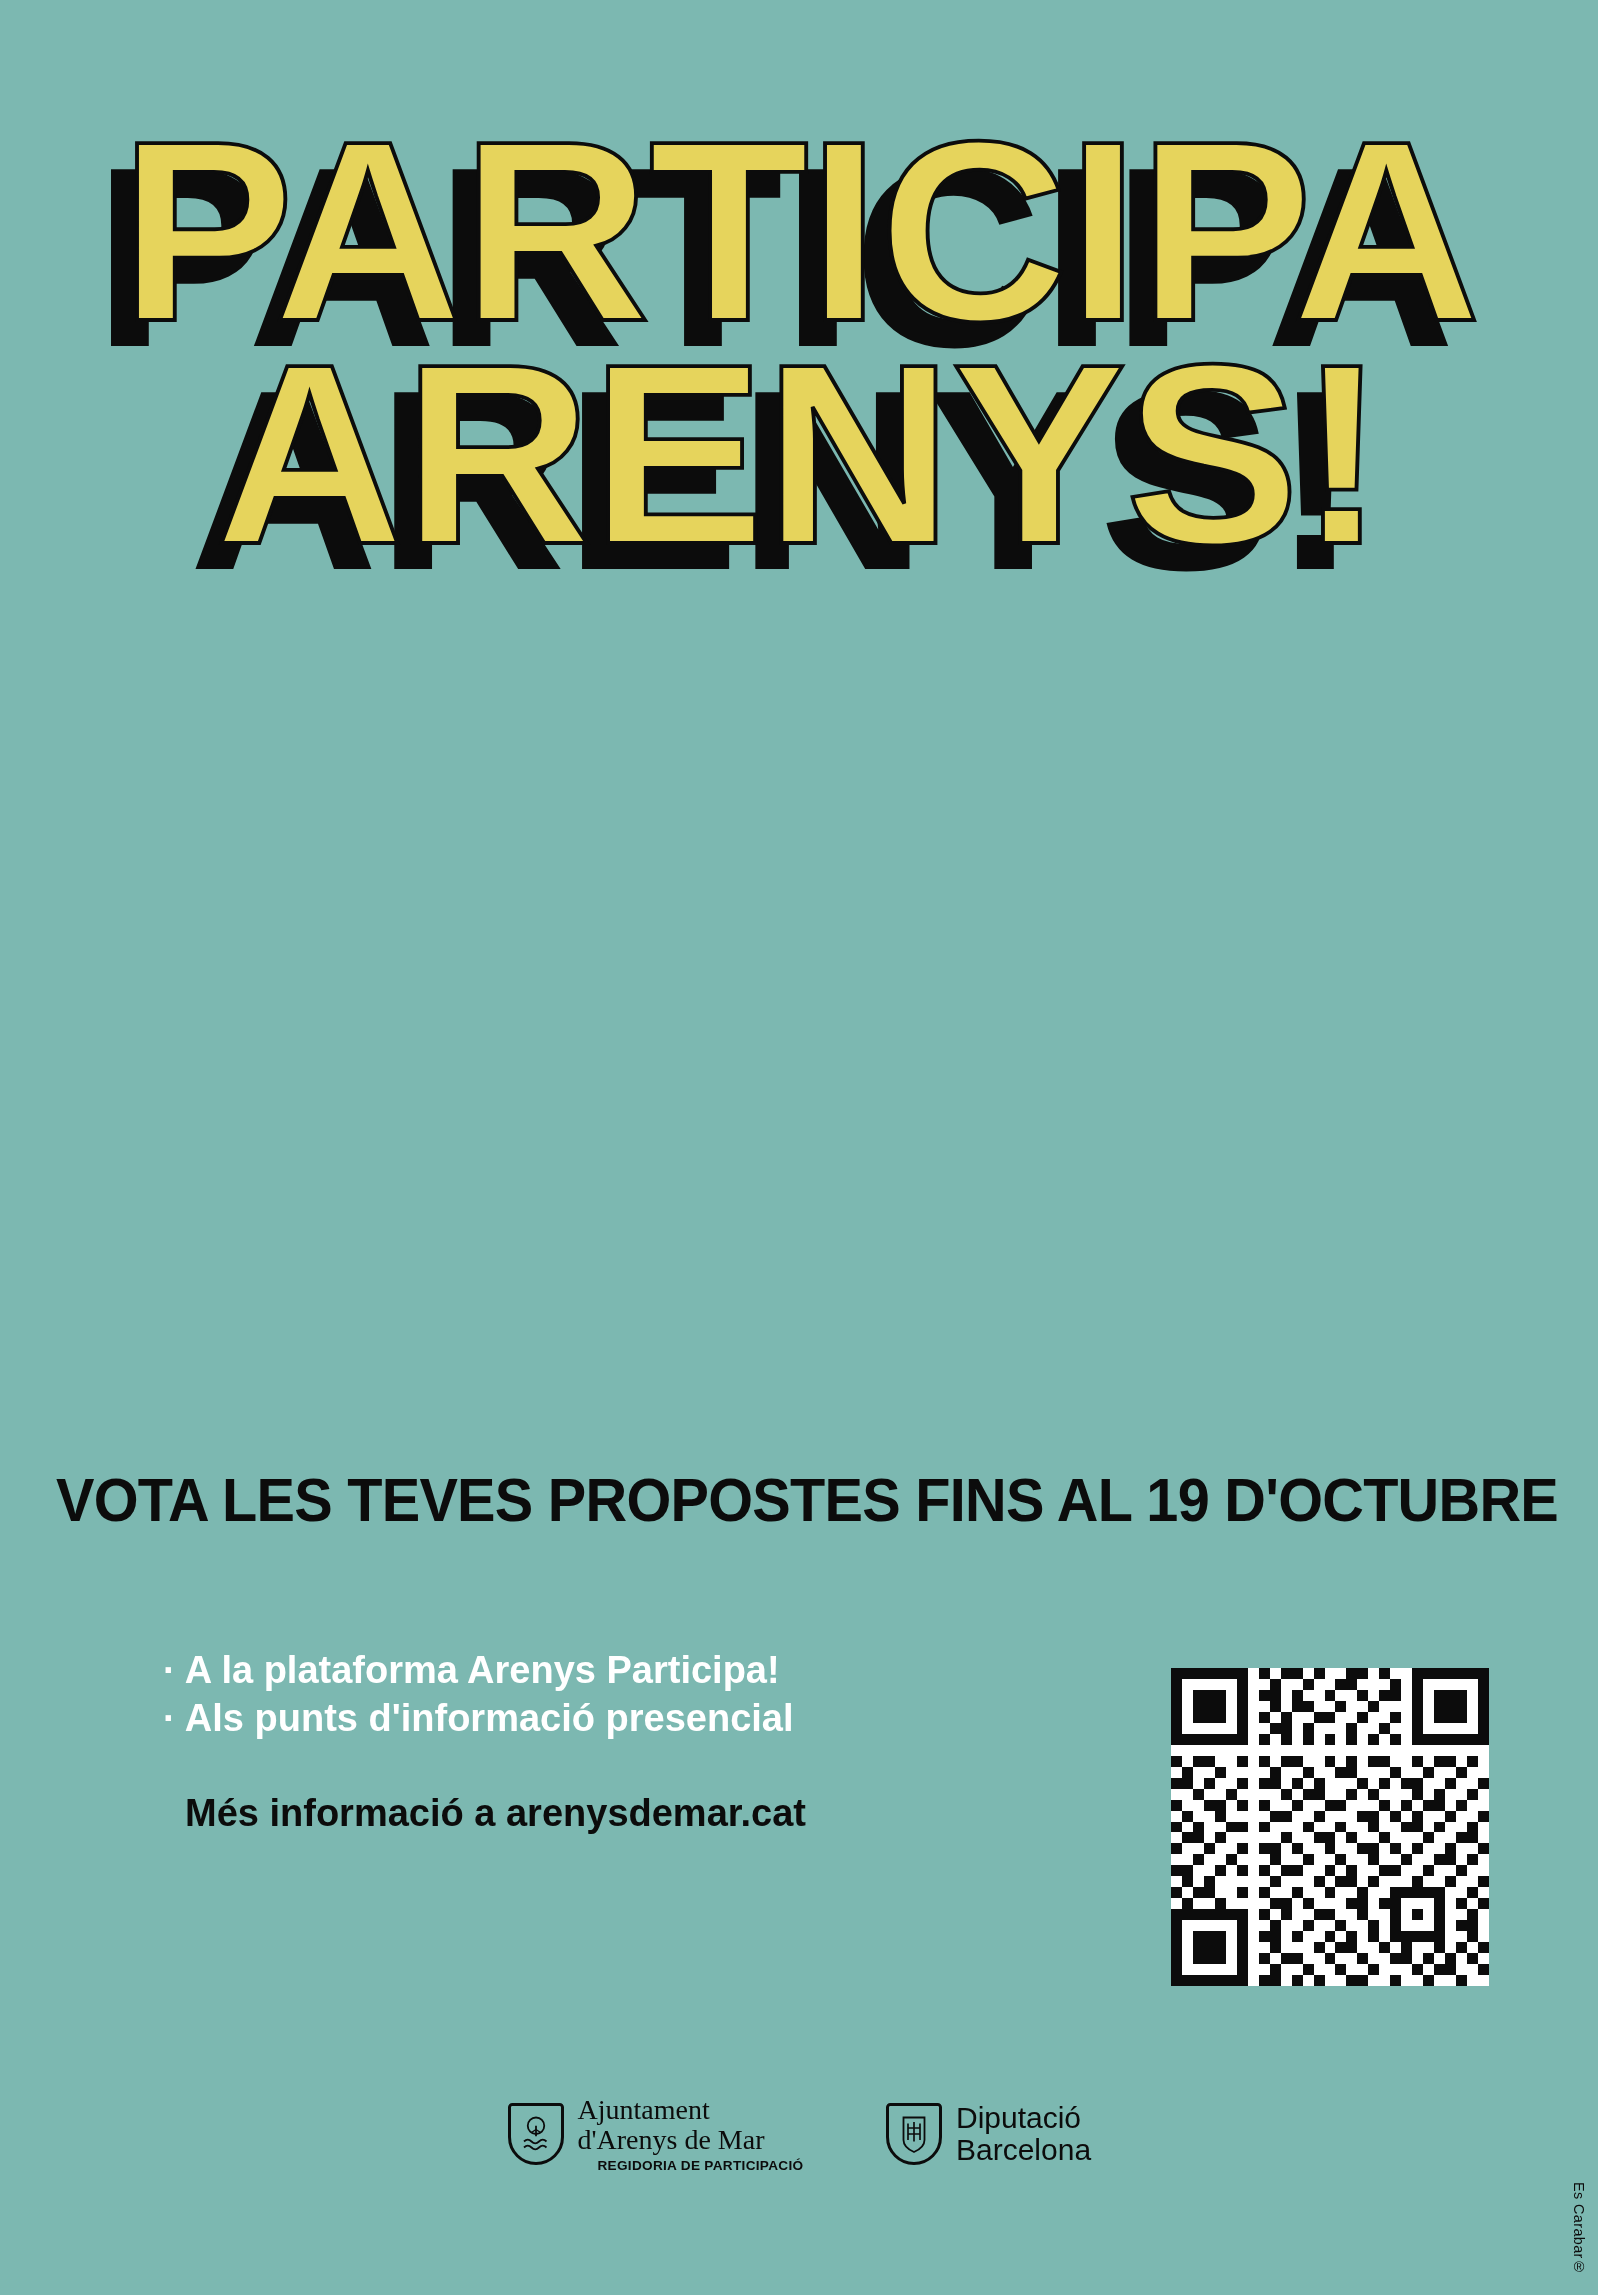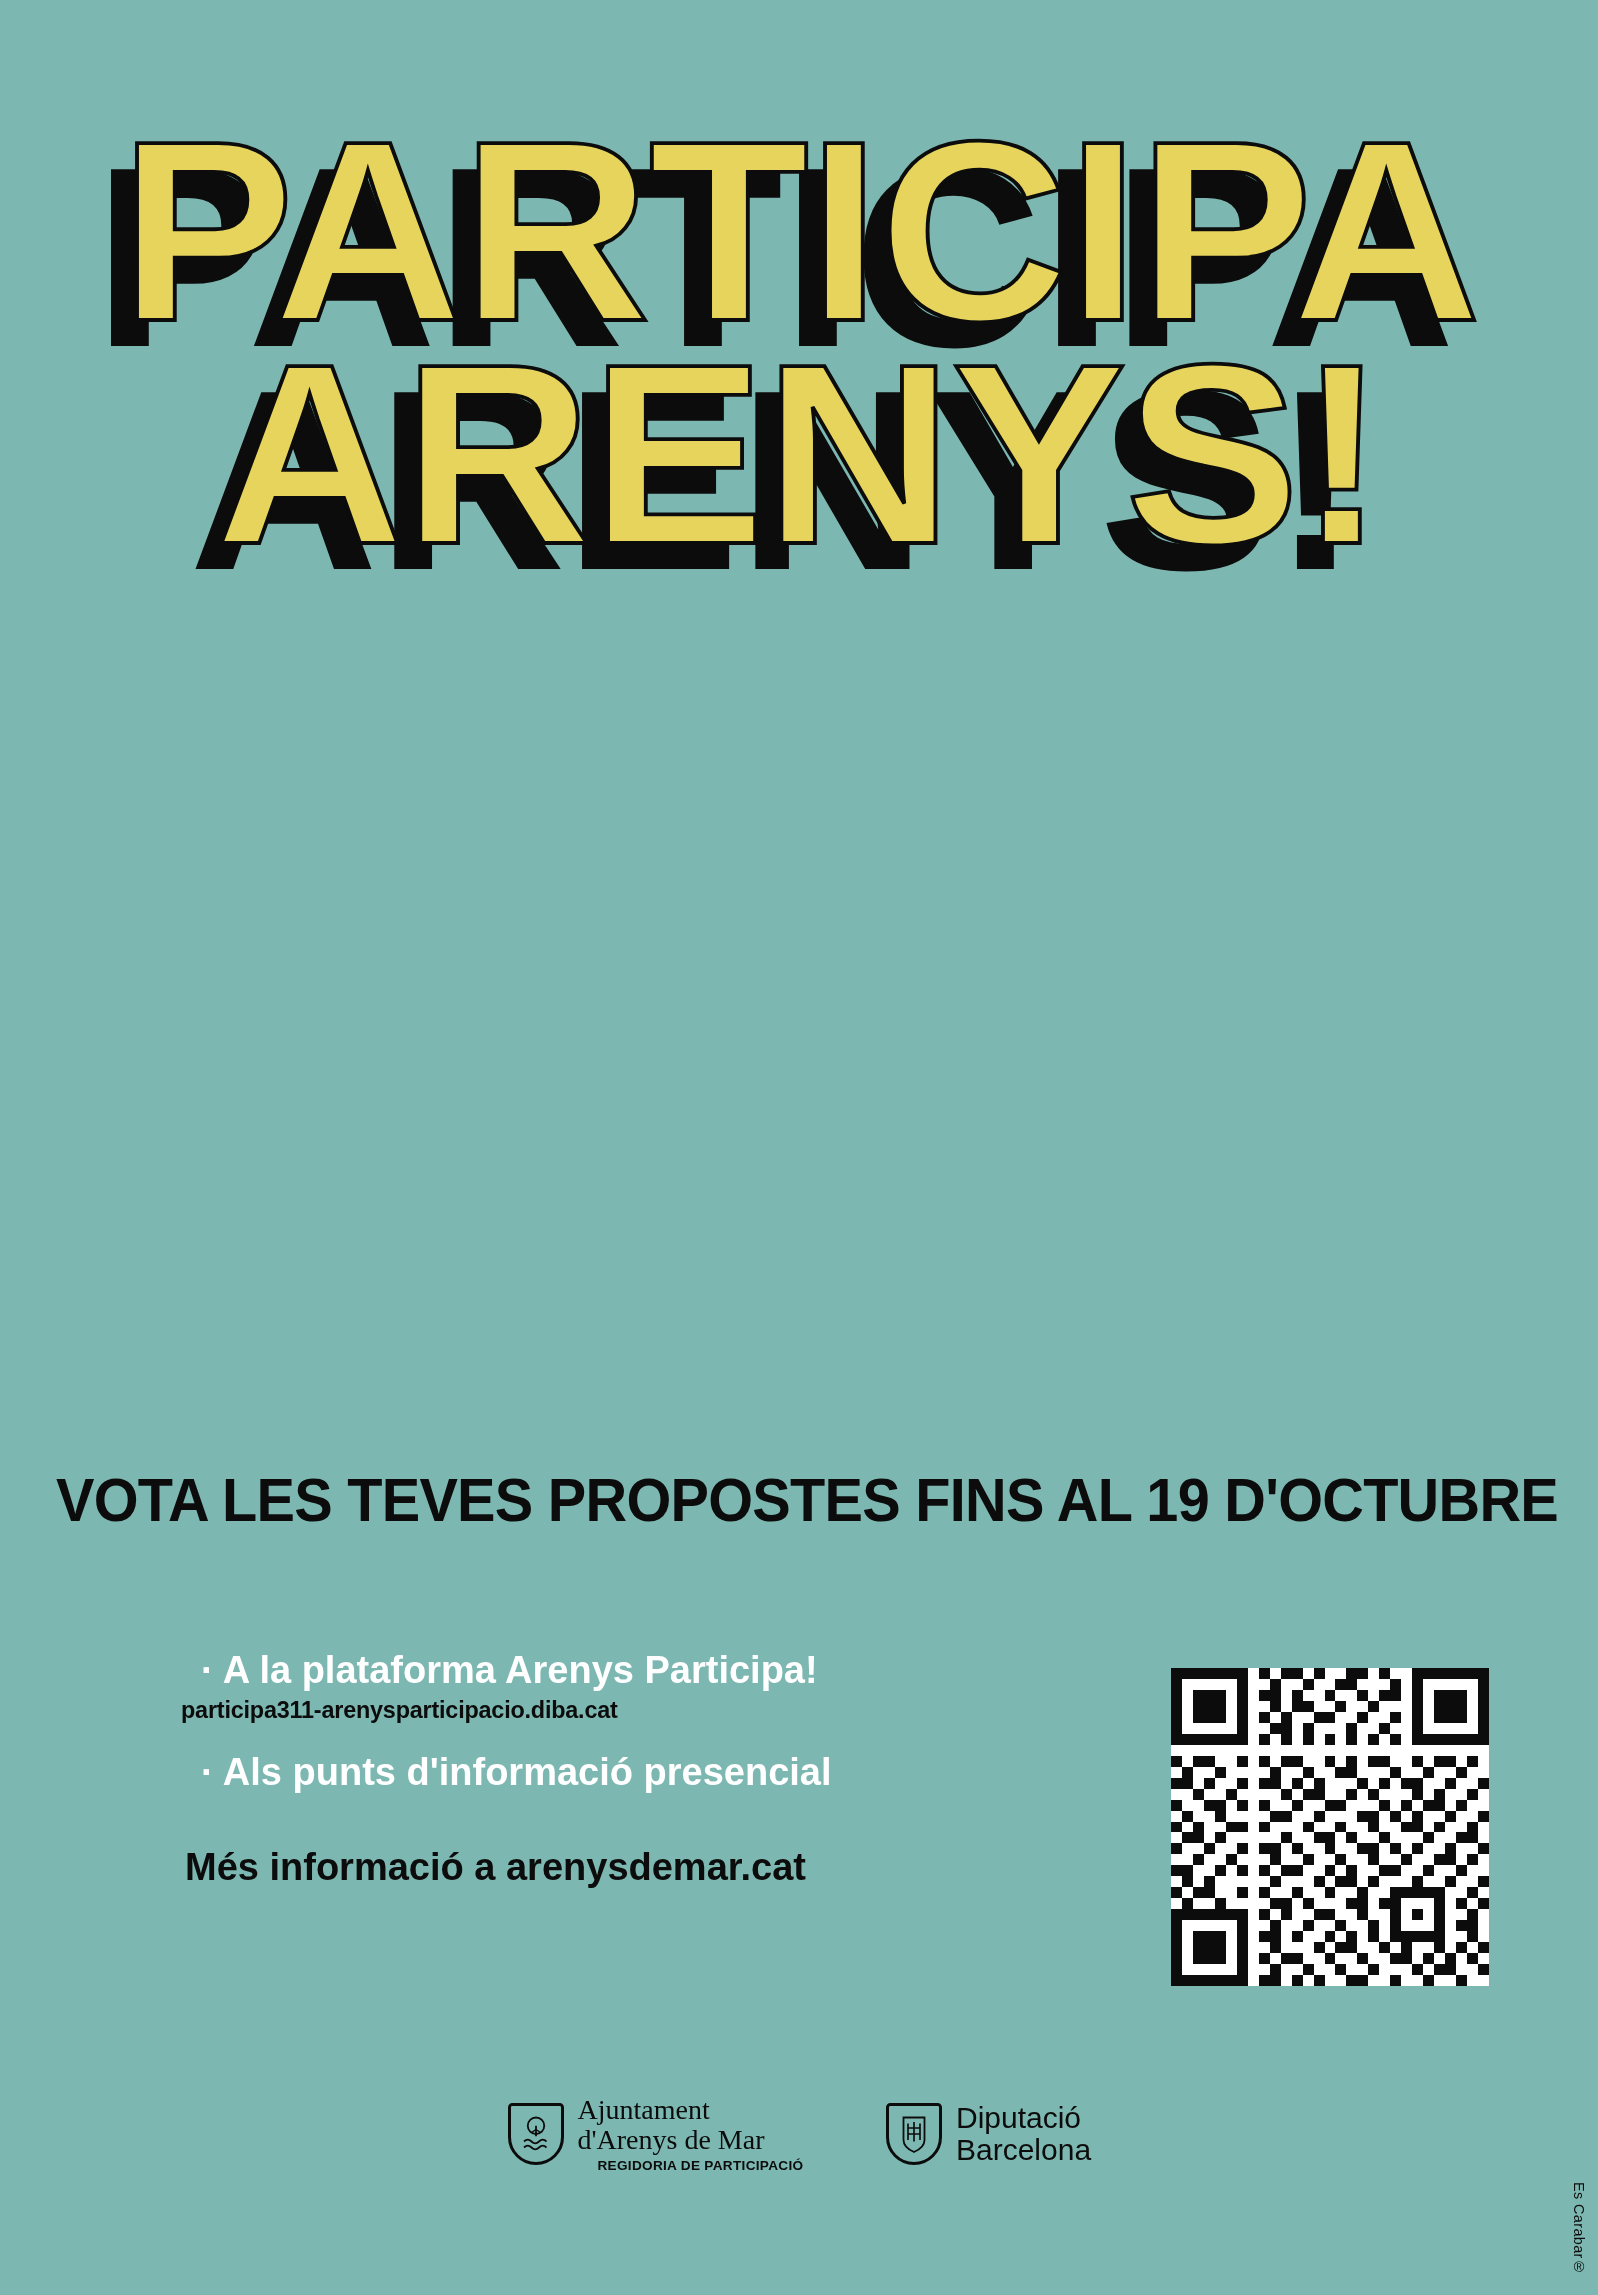--- a/index.html
+++ b/index.html
@@ -96,21 +96,20 @@
     left: 163px;
     top: 1649px;
     width: 945px;
     color: #ffffff;
   }
   .bullet {
     font-size: 38px;
     font-weight: bold;
     line-height: 1.15;
     margin-bottom: 4.5px;
-    margin-left: 38px;
   }
   .url {
     color: #0c0c0c;
     font-weight: bold;
     font-size: 23.4px;
     margin: 3px 0 27px 18px;
     letter-spacing: -0.2px;
   }
   .more-info {
     color: #0c0c0c;
@@ -207,21 +206,20 @@
       <span class="shadow">ARENYS!</span>
       <span class="front">ARENYS!</span>
     </div>
   </div>
 
 
   <div class="vote-banner">VOTA LES TEVES PROPOSTES FINS AL 19 D'OCTUBRE</div>
 
   <div class="info">
     <div class="bullet">· A la plataforma Arenys Participa!</div>
-    <div class="url">participa311-arenysparticipacio.diba.cat</div>
     <div class="bullet">· Als punts d'informació presencial</div>
     <div class="more-info">Més informació a arenysdemar.cat</div>
   </div>
 
   <div class="qr">
     <svg width="318" height="318" viewBox="0 0 29 29" shape-rendering="crispEdges">
       <rect width="29" height="29" fill="#ffffff"></rect>
       <g fill="#0c0c0c">
 
         <rect x="0" y="0" width="7" height="1"></rect>

